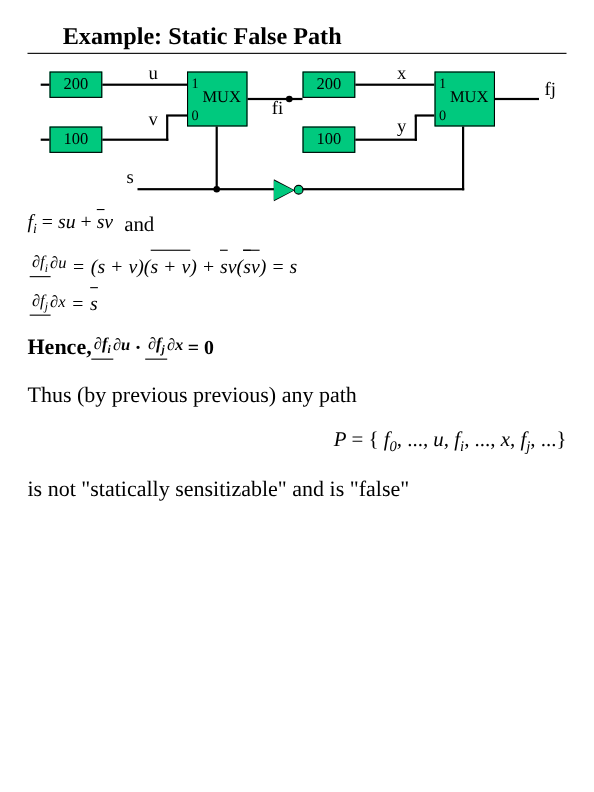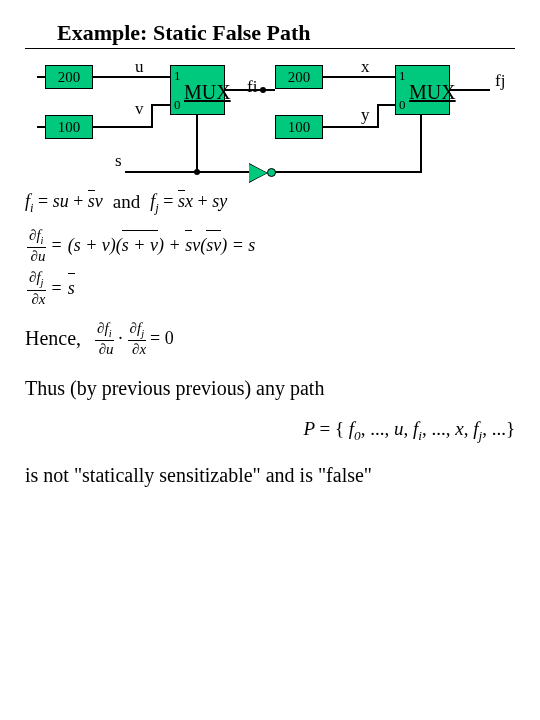--- a/index.html
+++ b/index.html
@@ -43,21 +43,21 @@
   .lbl {
     position: absolute;
     font-size: 17px;
   }
   .line {
     position: absolute;
     background: #000;
   }
   .mux-one { position: absolute; font-size: 13px; }
   .mux-zero { position: absolute; font-size: 13px; }
-  .mux-txt { position: absolute; font-size: 20px; text-decoration: underline; }
+  .mux-txt { position: absolute; font-size: 15px; }
   .inv-body {
     position: absolute;
     width: 0; height: 0;
     border-top: 9px solid transparent;
     border-bottom: 9px solid transparent;
     border-left: 18px solid #00c97e;
     filter: drop-shadow(0 0 0.5px #000);
   }
   .inv-tri-outline {
     position: absolute;
@@ -78,28 +78,28 @@
     width: 6px; height: 6px;
     background: #000;
     border-radius: 50%;
   }
   .math {
     font-family: "Times New Roman", serif;
     font-size: 18px;
     font-style: italic;
   }
   .math .rm { font-style: normal; }
-  .row1 { margin-top: 4px; display:flex; align-items:flex-start; gap:10px;}
+  .row1 { margin-top: 4px; display:flex; align-items:flex-end; gap:10px;}
   .eqblock { margin-top: 12px; line-height: 1.6; padding-left: 2px;}
-  .hence { margin-top: 14px; font-size: 20px; display:flex; align-items:center; gap:14px;}
+  .hence { margin-top: 14px; font-size: 20px; display:flex; align-items:center; font-weight:bold;}
   .body-text { font-size: 20px; margin-top: 20px; }
   .frac {
     display: inline-flex;
-    flex-direction: column;
-    align-items: flex-end;
+    flex-direction: row;
+    align-items: flex-start;
     vertical-align: middle;
     font-size: 15px;
     line-height: 1;
   }
   .frac .num { border-bottom: 1px solid #000; padding: 0 2px 1px; }
   .frac .den { padding-top: 1px; }
   .bar {
     display: inline-block;
     position: relative;
   }
@@ -134,21 +134,21 @@
   <div class="line" style="left:68px; top:69px; width:60px; height:2px;"></div>
   <div class="line" style="left:126px; top:48px; width:2px; height:23px;"></div>
   <div class="line" style="left:126px; top:47px; width:19px; height:2px;"></div>
 
   <div class="block" style="left:145px; top:8px; width:55px; height:50px;"></div>
   <div class="mux-one" style="left:149px; top:11px;">1</div>
   <div class="mux-zero" style="left:149px; top:40px;">0</div>
   <div class="mux-txt" style="left:159px; top:24px;">MUX</div>
 
   <div class="line" style="left:200px; top:32px; width:50px; height:2px;"></div>
-  <div class="lbl" style="left:222px; top:20px;">fi</div>
+  <div class="lbl" style="left:222px; top:32px;">fi</div>
   <div class="node" style="left:235px; top:30px;"></div>
 
   <div class="block" style="left:250px; top:8px; width:48px; height:24px;">200</div>
   <div class="block" style="left:250px; top:58px; width:48px; height:24px;">100</div>
   <div class="lbl" style="left:336px; top:0px;">x</div>
   <div class="lbl" style="left:336px; top:48px;">y</div>
   <div class="line" style="left:298px; top:19px; width:72px; height:2px;"></div>
   <div class="line" style="left:298px; top:69px; width:56px; height:2px;"></div>
   <div class="line" style="left:352px; top:48px; width:2px; height:23px;"></div>
   <div class="line" style="left:352px; top:47px; width:18px; height:2px;"></div>
@@ -172,24 +172,20 @@
   <div class="line" style="left:250px; top:114px; width:147px; height:2px;"></div>
   <div class="line" style="left:395px; top:58px; width:2px; height:58px;"></div>
 </div>
 
 <div class="row1">
   <span class="math">
     <span><i>f</i><span class="sub">i</span></span>
     <span class="rm"> = </span><i>su</i><span class="rm"> + </span><span class="bar"><i>s</i></span><i>v</i>
   </span>
   <span style="font-size:19px;">and</span>
-  <span class="math">
-    <span><i>f</i><span class="sub">j</span></span>
-    <span class="rm"> = </span><span class="bar"><i>s</i></span><i>x</i><span class="rm"> + </span><i>sy</i>
-  </span>
 </div>
 
 <div class="eqblock">
   <div class="math" style="display:flex; align-items:center; gap:6px;">
     <span class="frac">
         <span class="num">∂<i>f</i><span class="sub">i</span></span>
         <span class="den">∂<i>u</i></span>
       </span>
     <span class="rm">=</span>
     <span>(<i>s</i> + <i>v</i>)(<span class="bar"><i>s</i> + <i>v</i></span>) + <span class="bar"><i>s</i></span><i>v</i>(<span class="bar"><span class="bar"><i>s</i></span><i>v</i></span>) = <i>s</i></span>

